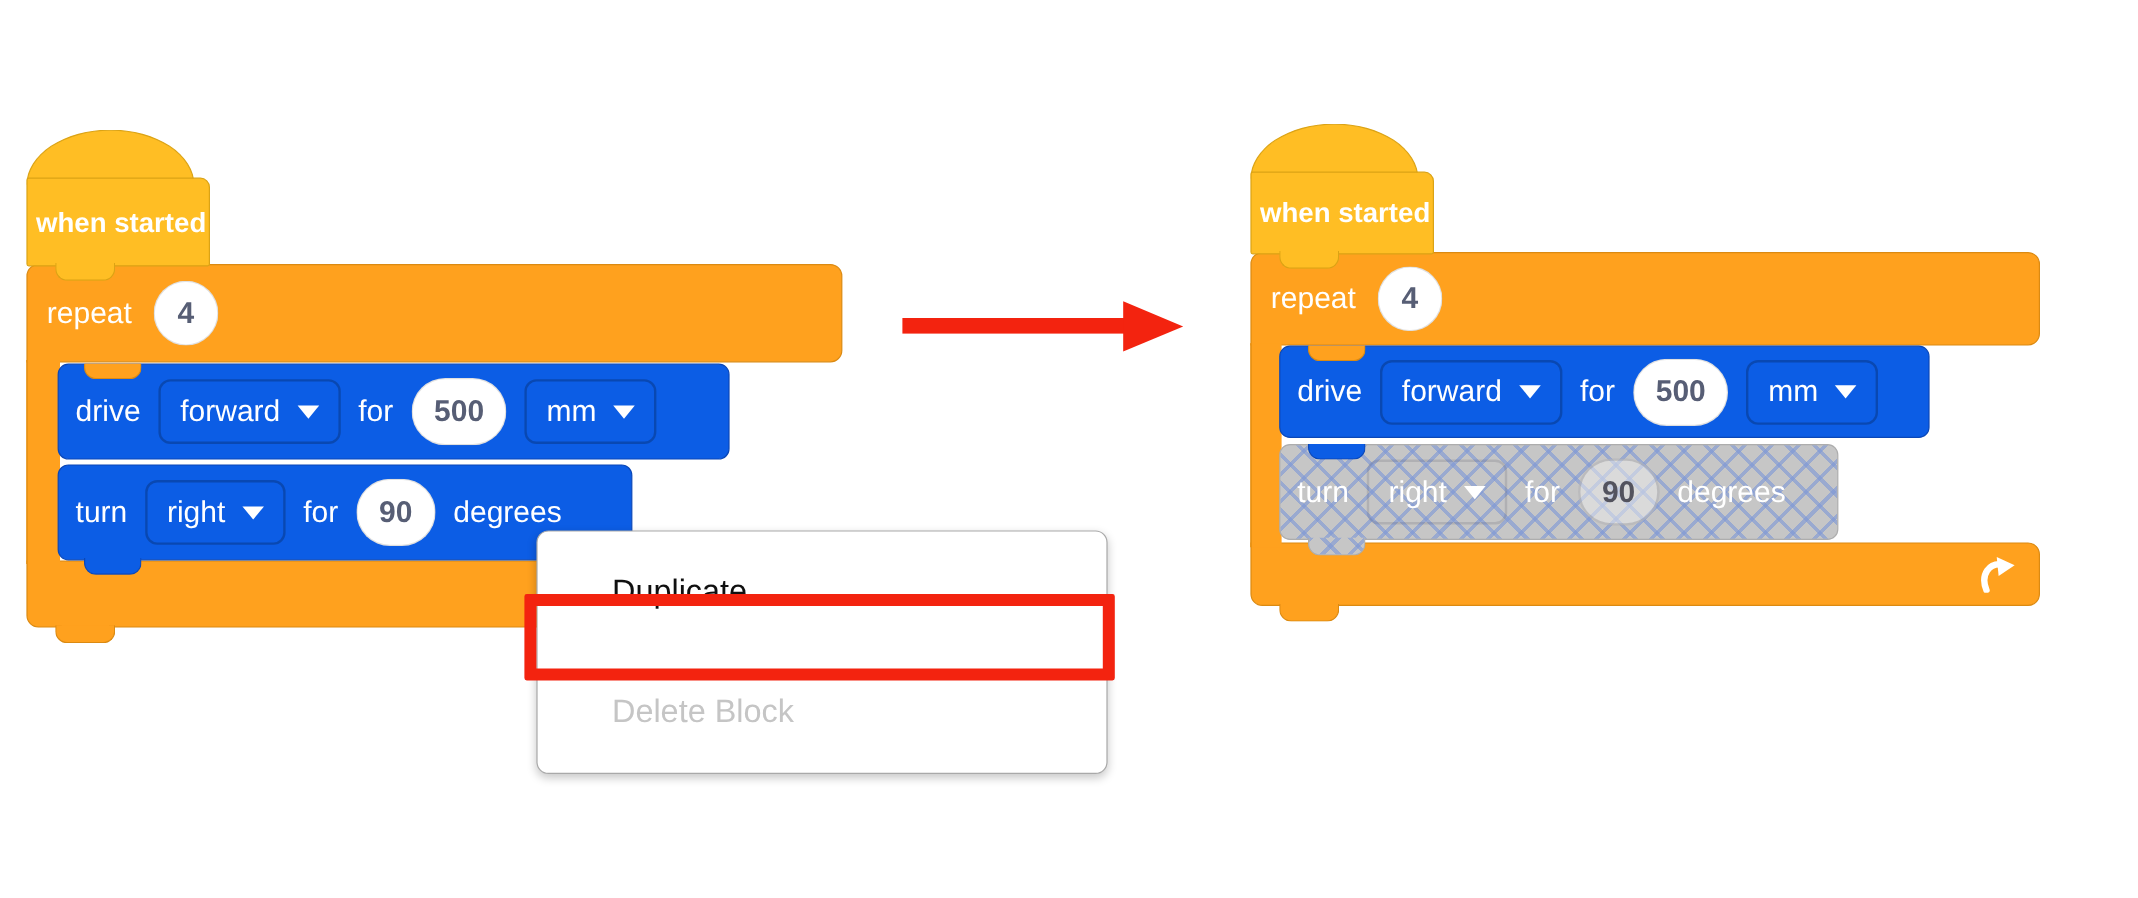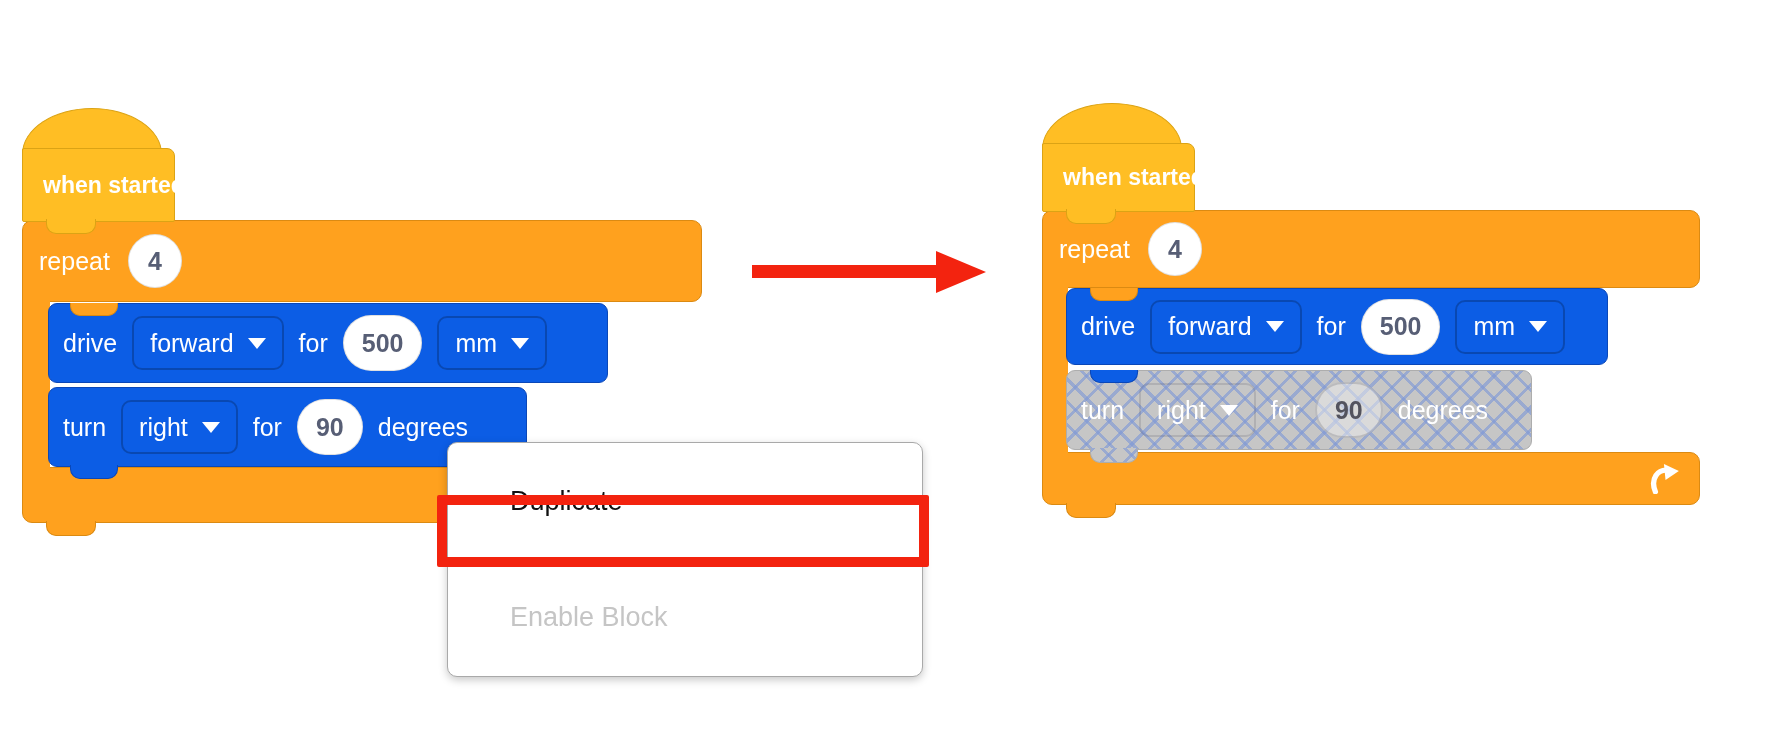--- a/index.html
+++ b/index.html
@@ -13,21 +13,21 @@
   }
   html,body{margin:0;padding:0;background:#fff;}
   #canvas{position:relative;width:1782px;height:748px;background:#ffffff;overflow:hidden;
           font-family:"Liberation Sans", sans-serif;}
   .abs{position:absolute;box-sizing:border-box;}
   .blocktext{color:#fff;font-weight:400;font-size:25px;white-space:nowrap;}
   
   .hat-dome{background:var(--c-hat);border:1.5px solid var(--c-hatb);border-bottom:none;
             border-radius:70px 70px 0 0 / 46px 46px 0 0;z-index:3;}
   .hat-body{background:var(--c-hat);border:1.5px solid var(--c-hatb);
-            border-radius:2px 8px 2px 2px;z-index:3;display:flex;align-items:center;padding-left:20px;
+            border-radius:2px 8px 2px 2px;z-index:3;display:flex;align-items:center;padding-left:7px;
             color:#fff;font-weight:700;font-size:23px;white-space:nowrap;}
   .cbar{background:var(--c-ctl);border:1.5px solid var(--c-ctlb);border-radius:10px 10px 10px 0;
         z-index:1;display:flex;align-items:center;gap:18px;padding-left:16px;}
   .spine{background:var(--c-ctl);border-left:1.5px solid var(--c-ctlb);z-index:2;}
   .carm{background:var(--c-ctl);border:1.5px solid var(--c-ctlb);border-radius:0 10px 10px 10px;z-index:1;}
   .stmt{border-radius:9px;z-index:3;display:flex;align-items:center;gap:15px;padding:0 14px;}
   .stmt.blue{background:var(--c-blue);border:1.5px solid var(--c-blueb);}
   .disabled-block{background-color:var(--c-gray);border:1.5px solid var(--c-grayb);
     background-image:
       repeating-linear-gradient(45deg,  var(--c-hatch) 0 3px, transparent 3px 16px),
@@ -159,19 +159,19 @@
   <div class="tab grayt" style="left:1090px;top:448px;width:48px;height:15px;"></div>
 
   <div class="abs carm" style="left:1042px;top:452px;width:658px;height:53px;">
     <svg class="loop-icon" style="right:18px;top:11px;" width="32" height="30" viewBox="0 0 30 28">
       <path d="M6 26 C 1 14, 8 4, 19 6" stroke="#fff" stroke-width="5" fill="none" stroke-linecap="round"></path>
       <path d="M14 0 L28 6.5 L15.5 15 Z" fill="#fff"></path>
     </svg>
   </div>
   <div class="tab orange" style="left:1066px;top:503px;width:50px;height:15px;"></div>
 
-  <div class="abs menu" style="left:447px;top:442px;width:476px;height:235px;">
+  <div class="abs menu" style="left:447px;top:442px;width:476px;height:203px;">
     <div class="menu-item">Duplicate</div>
-    <div class="menu-item dis">Enable Block</div>
+    <div class="menu-item dis">Delete Block</div>
   </div>
   <div class="abs redbox" style="left:437px;top:495px;width:492px;height:72px;"></div>
 
 </div>
 
 </body></html>

